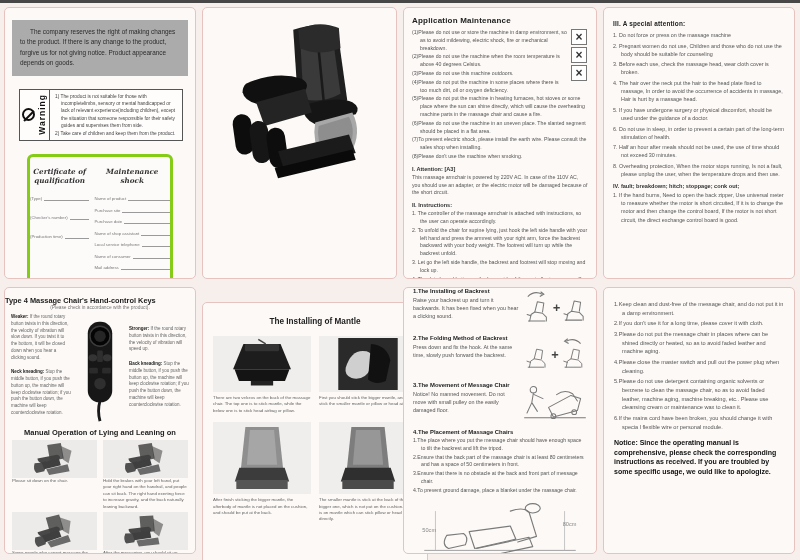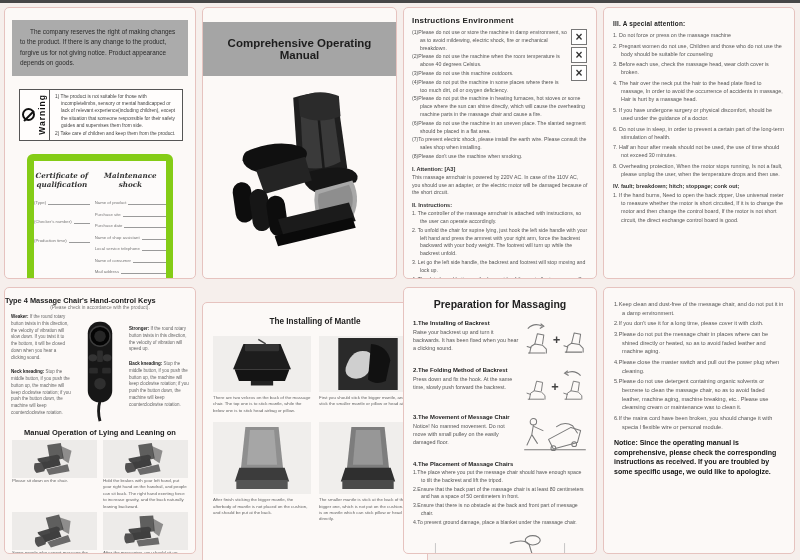--- a/index.html
+++ b/index.html
@@ -19,21 +19,21 @@
 
   
   .grayBox{margin:12px 7px 0;background:#ababab;color:#2b2b2b;padding:7px 8px;font-size:6.4px;line-height:1.62;text-indent:10px}
   .warnBox{display:flex;margin:13px 12px 0 14px;border:1.2px solid #555;background:#fffdfc}
   .warnLeft{display:flex;align-items:center;gap:2px;padding:3px 2px;border-right:1.2px solid #555}
   .noSign{width:13px;height:13px;border:2px solid #111;border-radius:50%;position:relative;flex:none}
   .noSign::after{content:"";position:absolute;left:-2px;top:4.5px;width:14px;height:2px;background:#111;transform:rotate(-45deg)}
   .warnWord{writing-mode:vertical-rl;transform:rotate(180deg);font-weight:bold;font-size:8.5px;color:#111;letter-spacing:1px}
   .warnText{padding:3px 5px;font-size:4.8px;line-height:1.55;color:#444}
   .warnText p{padding-left:6px;text-indent:-6px}
-  .certBox{margin:13px 22px 0;border:7px solid #84cc16;border-radius:6px;display:flex;padding:10px 0;height:140px;background:#fdfbfa}
+  .certBox{margin:13px 22px 0;border:3px solid #84cc16;border-radius:6px;display:flex;padding:10px 0;height:140px;background:#fdfbfa}
   .certCol{width:46%;padding-right:5px}
   .maintCol{flex:1}
   .script{font-family:"DejaVu Serif",serif;font-style:italic;font-weight:bold;font-size:7.2px;color:#333;text-align:center;margin-bottom:11px}
   .field{display:flex;align-items:flex-end;font-size:4.3px;color:#777;margin-bottom:14px}
   .maintCol .field{margin-bottom:6.5px}
   .field .ln{flex:1;border-bottom:1px solid #9a9a9a;margin-left:2px;height:5px}
 
   
   #pB .banner{margin:14px 0 0;background:#a5a5a5;color:#1d1d1d;text-align:center;font-weight:bold;font-size:11.5px;padding:15px 4px}
   #pB .photo{display:flex;justify-content:center;margin-top:10px}
@@ -217,31 +217,30 @@
           </div>
         <div class="field">
             <span>Tel.</span>
             <span class="ln"></span>
           </div>
       </div>
     </div>
   </section>
 
   <section class="card" id="pB">
-    <div class="banner">Comprehensive Operating Manual</div>
     <div class="photo">
       <svg viewBox="0 0 180 200">
           <use href="#bigChair"></use>
         </svg>
     </div>
   </section>
 
   <section class="card" id="pC">
     <div class="pad">
-      <h2 class="small">Instructions Environment</h2>
+      <h2 class="small">Application Maintenance</h2>
       <div class="icoStack">
         <div class="icoBox">
             <span>×</span>
           </div>
         <div class="icoBox">
             <span>×</span>
           </div>
         <div class="icoBox">
             <span>×</span>
           </div>
@@ -382,21 +381,20 @@
             <path d="M10 58 h60 l6 18 h-72 z" fill="#2f2f2f"></path>
             <path d="M6 74 h68 v12 h-68 z" fill="#4a4a4a"></path>
           </svg>
         </div>
         <figcaption class="cap">The smaller mantle is stick at the back of the bigger one, which is not put on the cushion. There is on mantle which can stick pillow or head airbag directly.</figcaption>
       </figure>
     </div>
   </section>
 
   <section class="card" id="pG">
-    <h2>Preparation for Massaging</h2>
     <div class="stepRow">
       <div class="stepTxt">
         <h4>1.The Installing of Backrest</h4>
         <p>Raise your backrest up and turn it backwards. It has been fixed when you hear a clicking sound.</p>
       </div>
       <div class="stepArt">
         <svg viewBox="0 0 80 46">
           <path d="M6 10 q8 -8 18 -3" fill="none" stroke="currentColor" stroke-width="1.4"></path>
           <path d="M22 4 l4 3 -5 3" fill="none" stroke="currentColor" stroke-width="1.4"></path>
           <use href="#sketchChair" x="2" y="8" width="32" height="36"></use>

